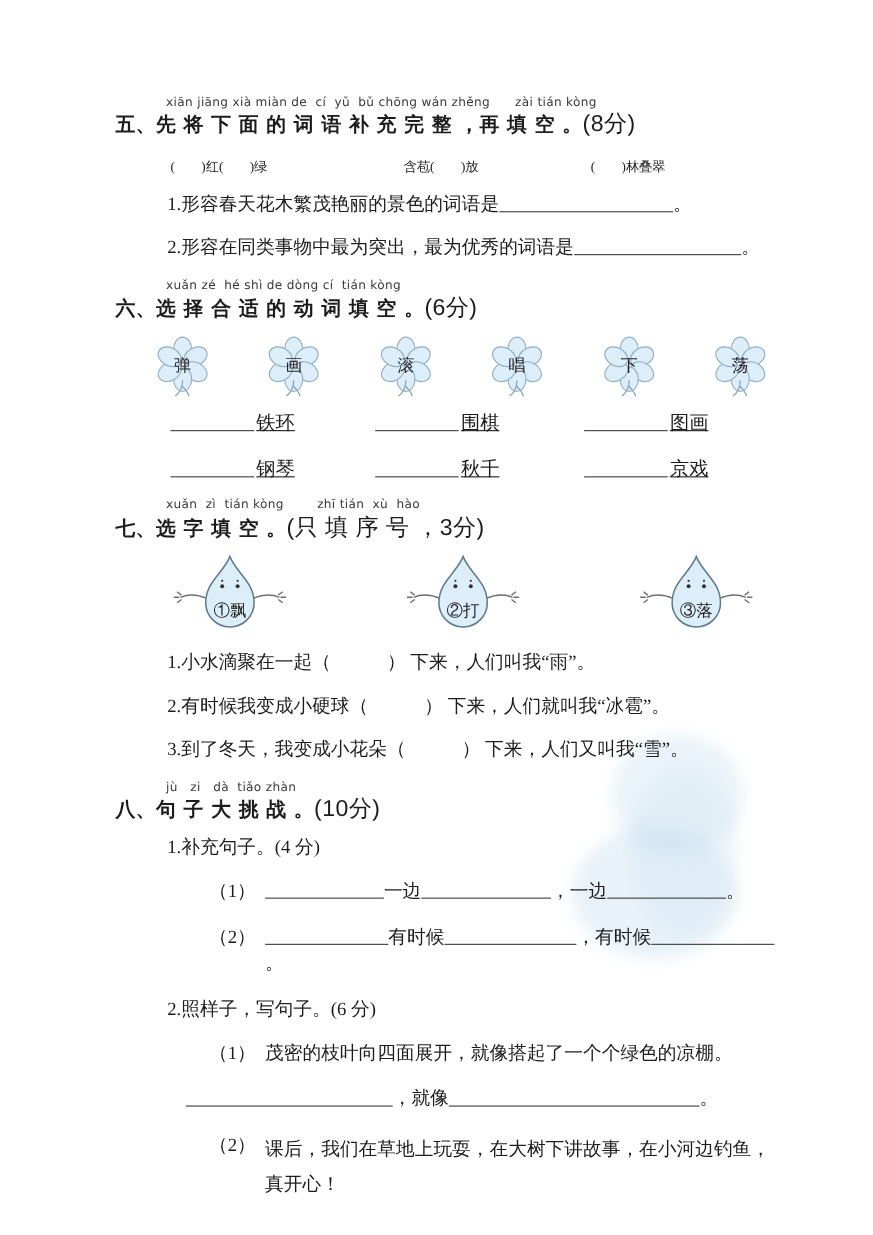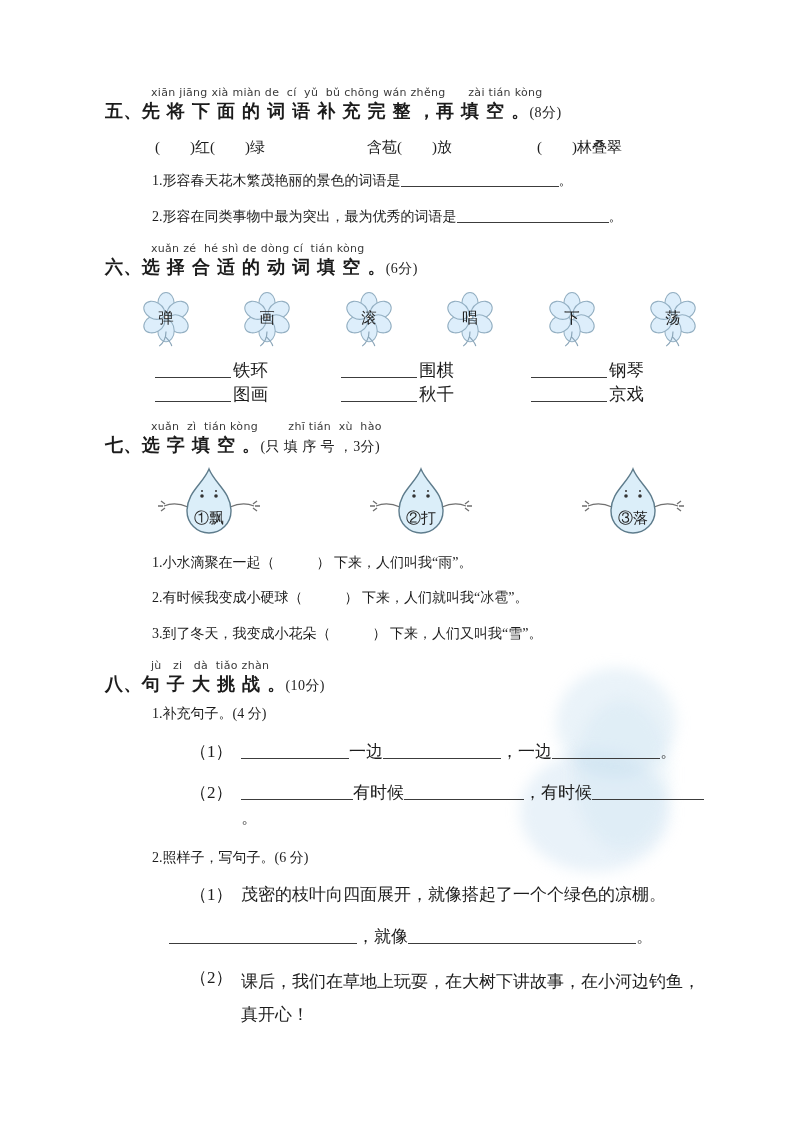--- a/index.html
+++ b/index.html
@@ -13,43 +13,43 @@
   
   .pinyin {
     font-family:"DejaVu Sans", sans-serif; font-size:11px; color:#3a3a3a;
     margin-left:46px; white-space:pre; letter-spacing:0.3px; line-height:1.2;
   }
   .sec-title {
     font-family:"DejaVu Sans", sans-serif; font-weight:bold; font-size:18px;
     letter-spacing:0.4px; line-height:1.35; margin-bottom:8px; white-space:pre;
   }
   .sec-title .score, .sec-title .note {
-    font-family:Liberation Serif, serif; font-weight:normal; font-size:14px;
+    font-family:Liberation Sans, sans-serif; font-weight:normal; font-size:21px;
   }
   .sec { margin-bottom:10px; }
 
   
-  .qline { font-size:14px; line-height:1.45; margin:0 0 15px 47px; white-space:pre-wrap; }
+  .qline { font-size:17px; line-height:1.45; margin:0 0 15px 47px; white-space:pre-wrap; }
   .bl { display:inline-block; border-bottom:1px solid #3c3c3c; height:15px; vertical-align:-2px; }
 
   
   .wordgrid {
     display:grid; grid-template-columns:212px 170px auto;
-    margin:15px 0 14px 50px; row-gap:16px; font-size:15px; white-space:pre;
+    margin:15px 0 14px 50px; row-gap:16px; font-size:12px; white-space:pre;
   }
 
   
   .flowers { display:flex; justify-content:space-between; margin:6px 10px 2px 32px; width:565px; }
   .flower { width:58px; height:64px; }
   .flower text { font-family:"Liberation Serif", serif; }
 
   
   .verbgrid {
     display:grid; grid-template-columns:186px 190px auto;
-    margin:6px 0 14px 50px; font-size:17.5px;
+    margin:6px 0 14px 50px; row-gap:18px; font-size:17.5px;text-decoration:underline;
   }
   .verbcell .bl { width:76px; margin-right:2px; }
 
   
   .drops { display:flex; justify-content:space-between; margin:8px 0 10px 52px; width:528px; }
   .drop { width:104px; height:78px; }
   .drop text { font-family:"Liberation Serif", serif; }
 
   
   .item { display:flex; font-size:17px; line-height:1.45; margin:0 0 17px 85px; }
@@ -235,22 +235,22 @@
               </g>
           </g>
           <path d="M30 45 C30 52 27 57 23 60 M29 50 C32 53 35 56 36 60" stroke="#8aa5b8" stroke-width="1.2" fill="none"></path>
           <text x="30" y="36" text-anchor="middle" font-size="16" fill="#222">荡</text>
         </svg>
       </div>
 
       <div class="verbgrid">
         <span class="verbcell"><span class="bl"></span><span>铁环</span></span>
         <span class="verbcell"><span class="bl"></span><span>围棋</span></span>
+        <span class="verbcell"><span class="bl"></span><span>图画</span></span>
         <span class="verbcell"><span class="bl"></span><span>钢琴</span></span>
-        <span class="verbcell"><span class="bl"></span><span>图画</span></span>
         <span class="verbcell"><span class="bl"></span><span>秋千</span></span>
         <span class="verbcell"><span class="bl"></span><span>京戏</span></span>
       </div>
     </section>
 
     <section class="sec">
       <div class="pinyin">xuǎn  zì  tián kòng        zhī tián  xù  hào</div>
       <div class="sec-title"><span>七、选 字 填 空 。</span><span class="note">(只 填 序 号 ，3分)</span></div>
 
       <div class="drops">

